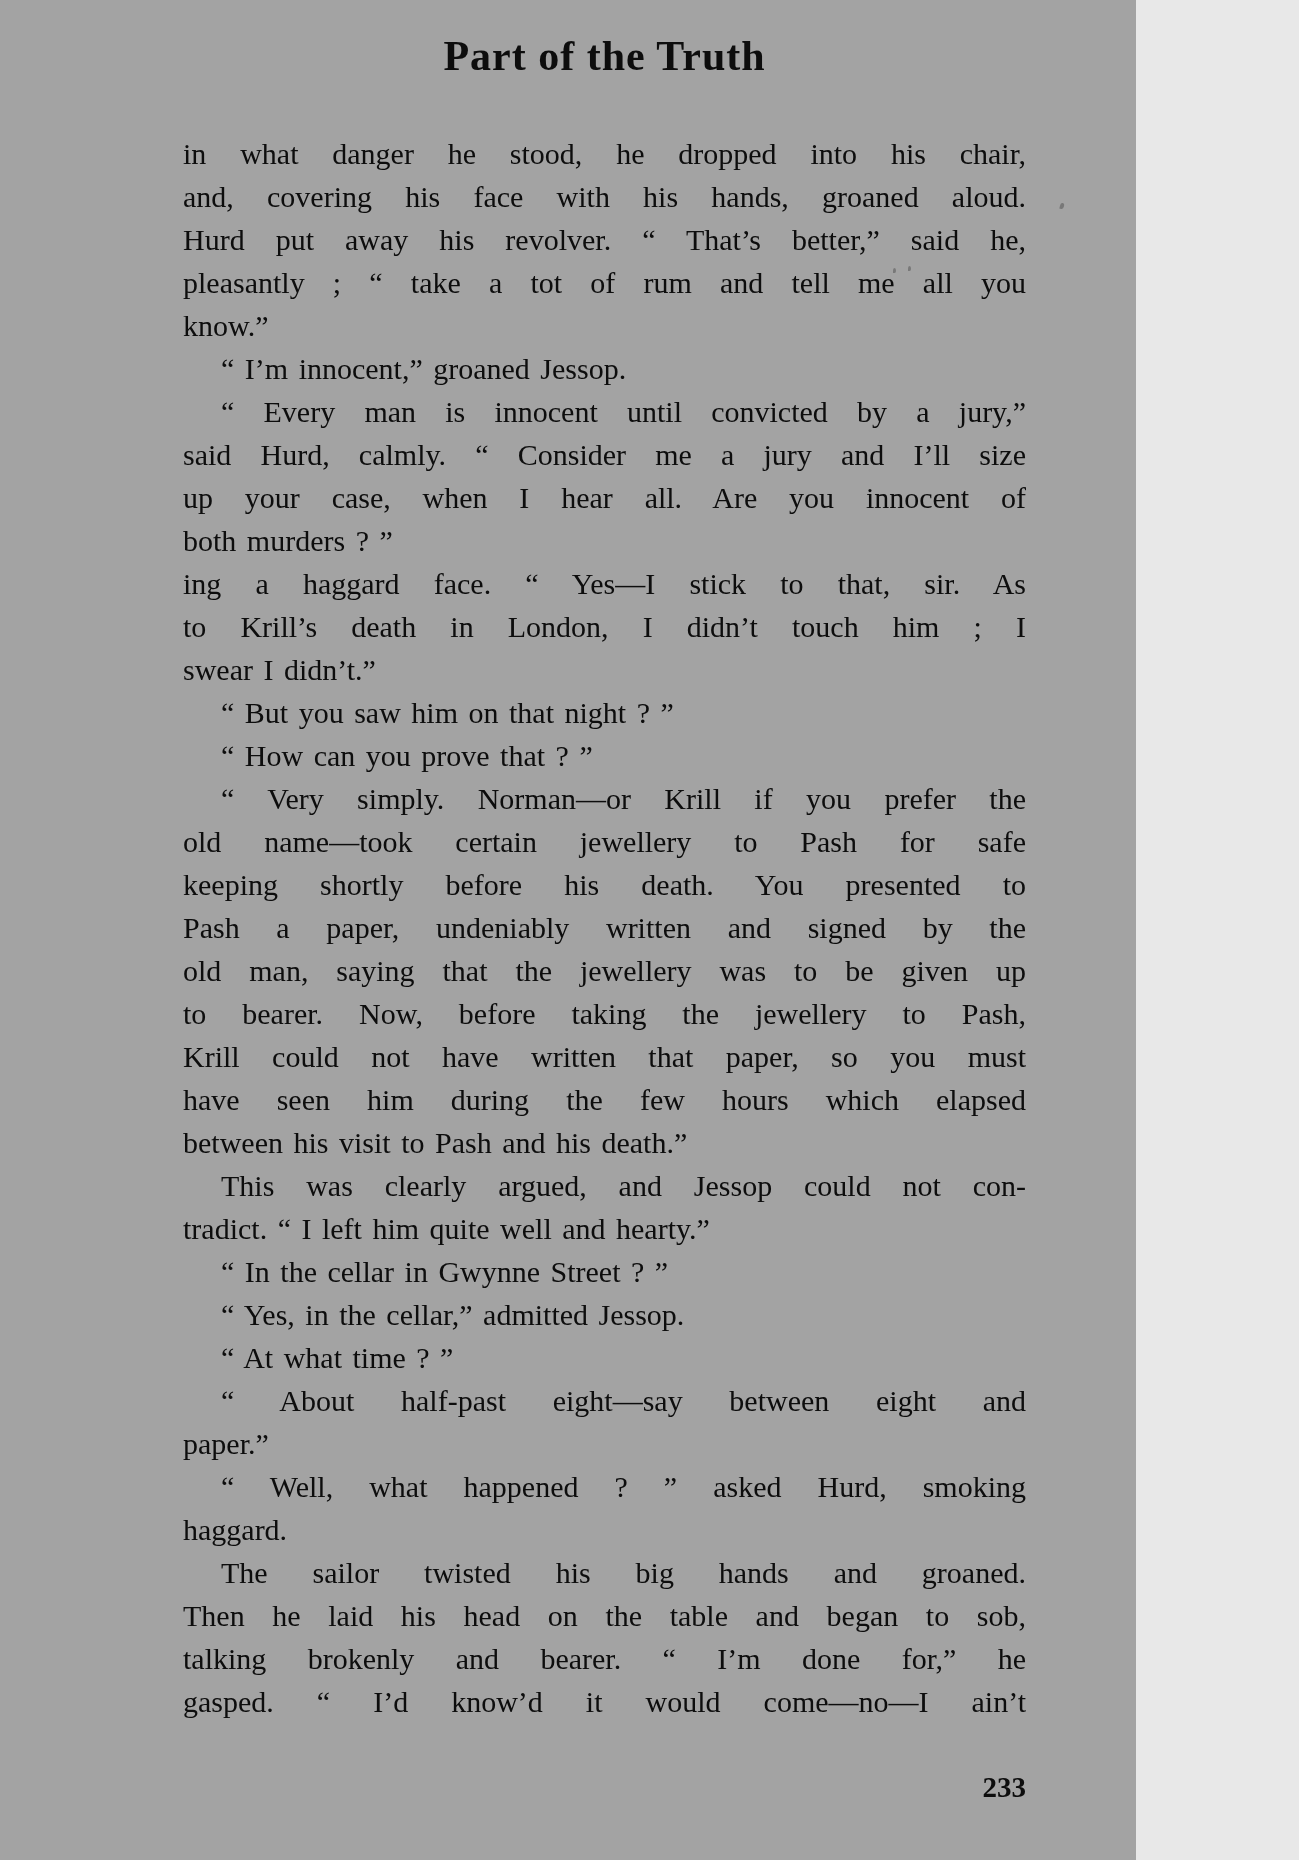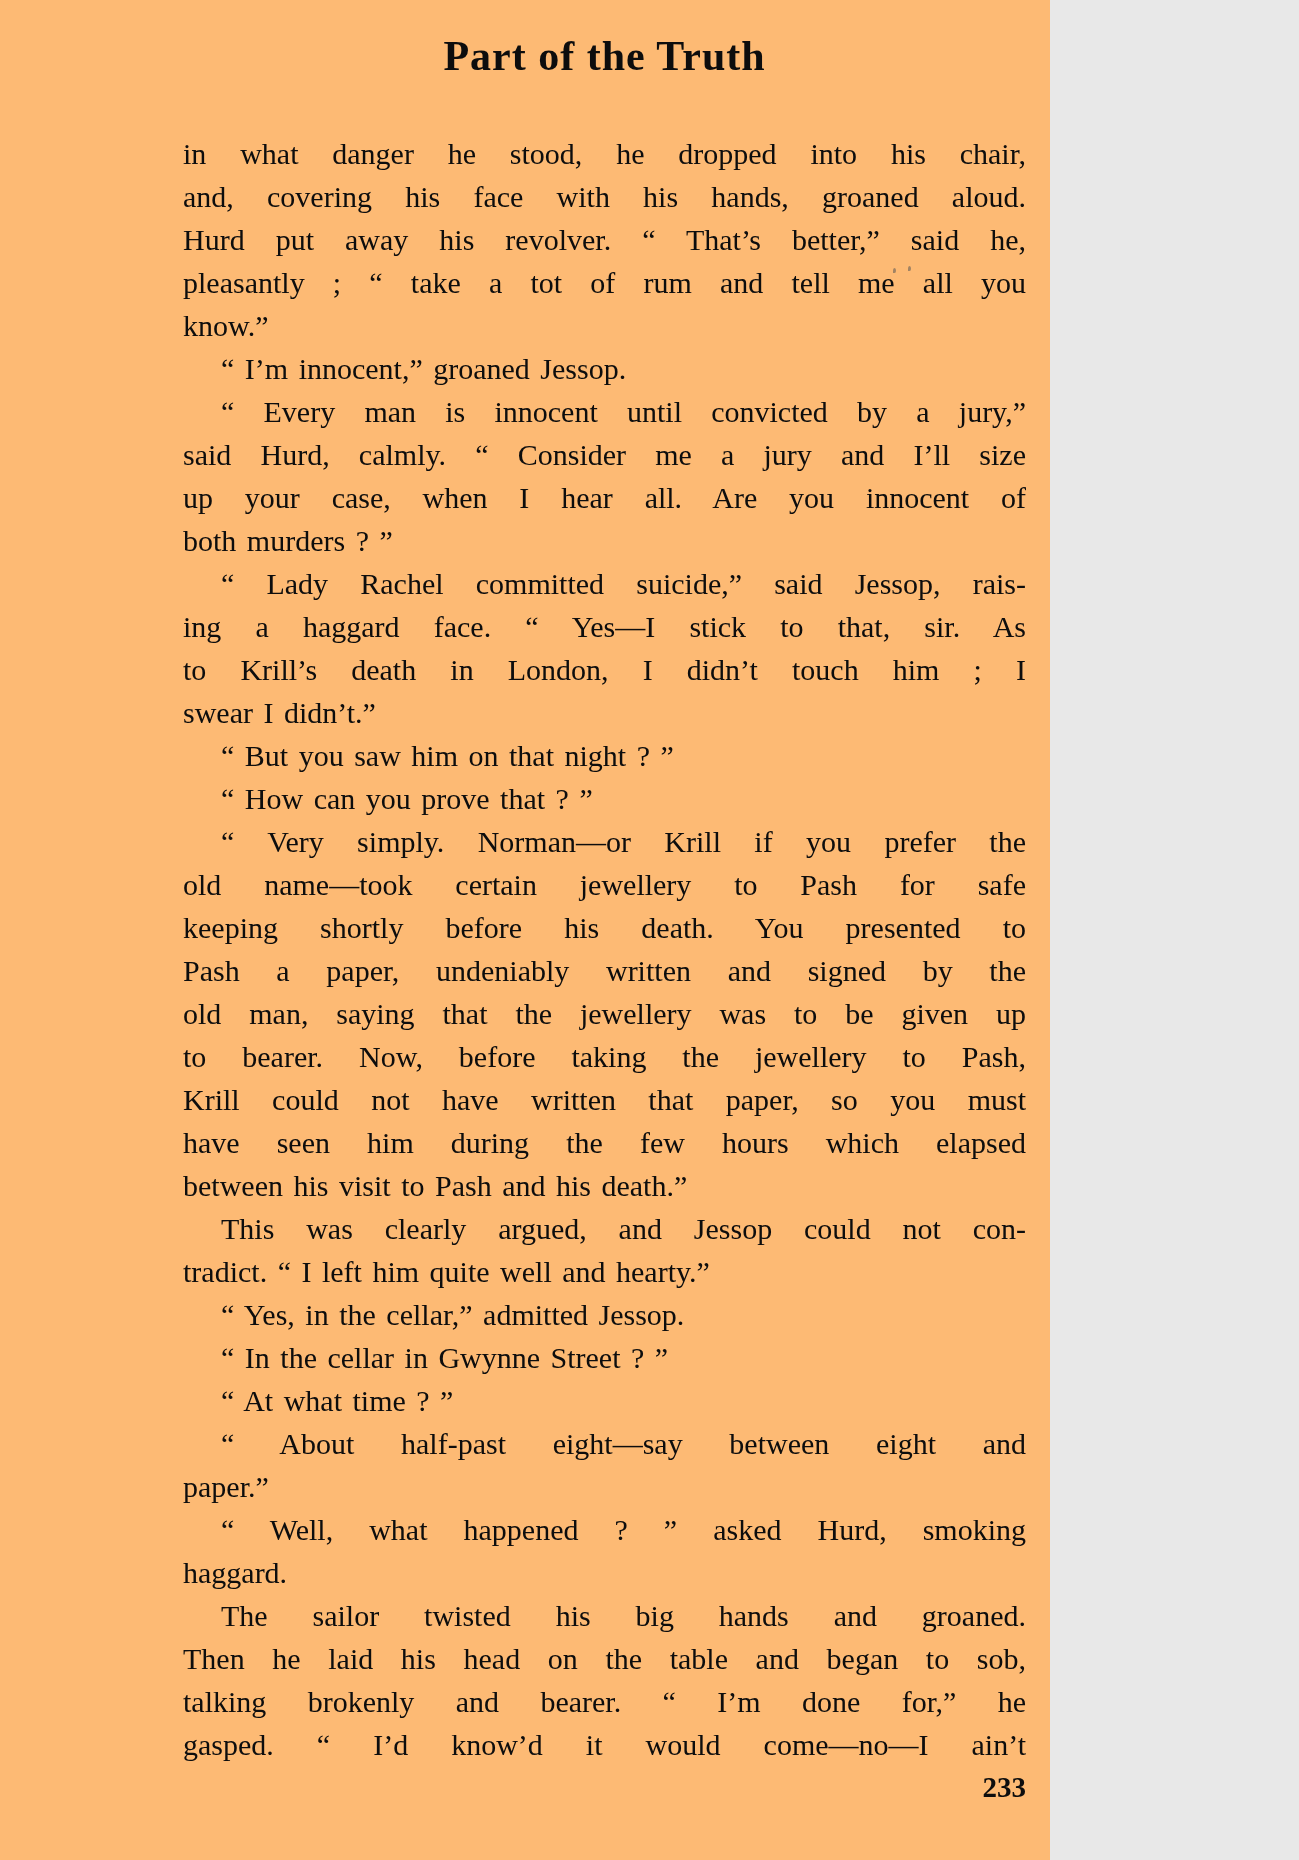--- a/index.html
+++ b/index.html
@@ -1,21 +1,21 @@
 <!DOCTYPE html>
 <html><head>
 <meta charset="utf-8">
 <style>
   html, body { margin: 0; padding: 0; }
   body { background: #e8e8e8; }
   .page {
     position: relative;
-    width: 1050px;
+    width: 1136px;
     height: 1860px;
-    background: #fdba74;
+    background: #a3a3a3;
     overflow: hidden;
     font-family: "Liberation Serif", "DejaVu Serif", serif;
     color: #0d0d0d;
   }
   .title {
     position: absolute;
     top: 33px;
     left: 183px;
     width: 843px;
     text-align: center;
@@ -73,39 +73,38 @@
       <div class="line">in what danger he stood, he dropped into his chair,</div>
       <div class="line">and, covering his face with his hands, groaned aloud.</div>
       <div class="line">Hurd put away his revolver. “ That’s better,” said he,</div>
       <div class="line">pleasantly ; “ take a tot of rum and tell me all you</div>
       <div class="line last">know.”</div>
       <div class="line indent last">“ I’m innocent,” groaned Jessop.</div>
       <div class="line indent">“ Every man is innocent until convicted by a jury,”</div>
       <div class="line">said Hurd, calmly. “ Consider me a jury and I’ll size</div>
       <div class="line">up your case, when I hear all. Are you innocent of</div>
       <div class="line last">both murders ? ”</div>
-      <div class="line indent">“ Lady Rachel committed suicide,” said Jessop, rais-</div>
       <div class="line">ing a haggard face. “ Yes—I stick to that, sir. As</div>
       <div class="line">to Krill’s death in London, I didn’t touch him ; I</div>
       <div class="line last">swear I didn’t.”</div>
       <div class="line indent last">“ But you saw him on that night ? ”</div>
       <div class="line indent last">“ How can you prove that ? ”</div>
       <div class="line indent">“ Very simply. Norman—or Krill if you prefer the</div>
       <div class="line">old name—took certain jewellery to Pash for safe</div>
       <div class="line">keeping shortly before his death. You presented to</div>
       <div class="line">Pash a paper, undeniably written and signed by the</div>
       <div class="line">old man, saying that the jewellery was to be given up</div>
       <div class="line">to bearer. Now, before taking the jewellery to Pash,</div>
       <div class="line">Krill could not have written that paper, so you must</div>
       <div class="line">have seen him during the few hours which elapsed</div>
       <div class="line last">between his visit to Pash and his death.”</div>
       <div class="line indent">This was clearly argued, and Jessop could not con-</div>
       <div class="line last">tradict. “ I left him quite well and hearty.”</div>
+      <div class="line indent last">“ In the cellar in Gwynne Street ? ”</div>
       <div class="line indent last">“ Yes, in the cellar,” admitted Jessop.</div>
-      <div class="line indent last">“ In the cellar in Gwynne Street ? ”</div>
       <div class="line indent last">“ At what time ? ”</div>
       <div class="line indent">“ About half-past eight—say between eight and</div>
       <div class="line last">paper.”</div>
       <div class="line indent">“ Well, what happened ? ” asked Hurd, smoking</div>
       <div class="line last">haggard.</div>
       <div class="line indent">The sailor twisted his big hands and groaned.</div>
       <div class="line">Then he laid his head on the table and began to sob,</div>
       <div class="line">talking brokenly and bearer. “ I’m done for,” he</div>
       <div class="line">gasped. “ I’d know’d it would come—no—I ain’t</div>
     </div>

